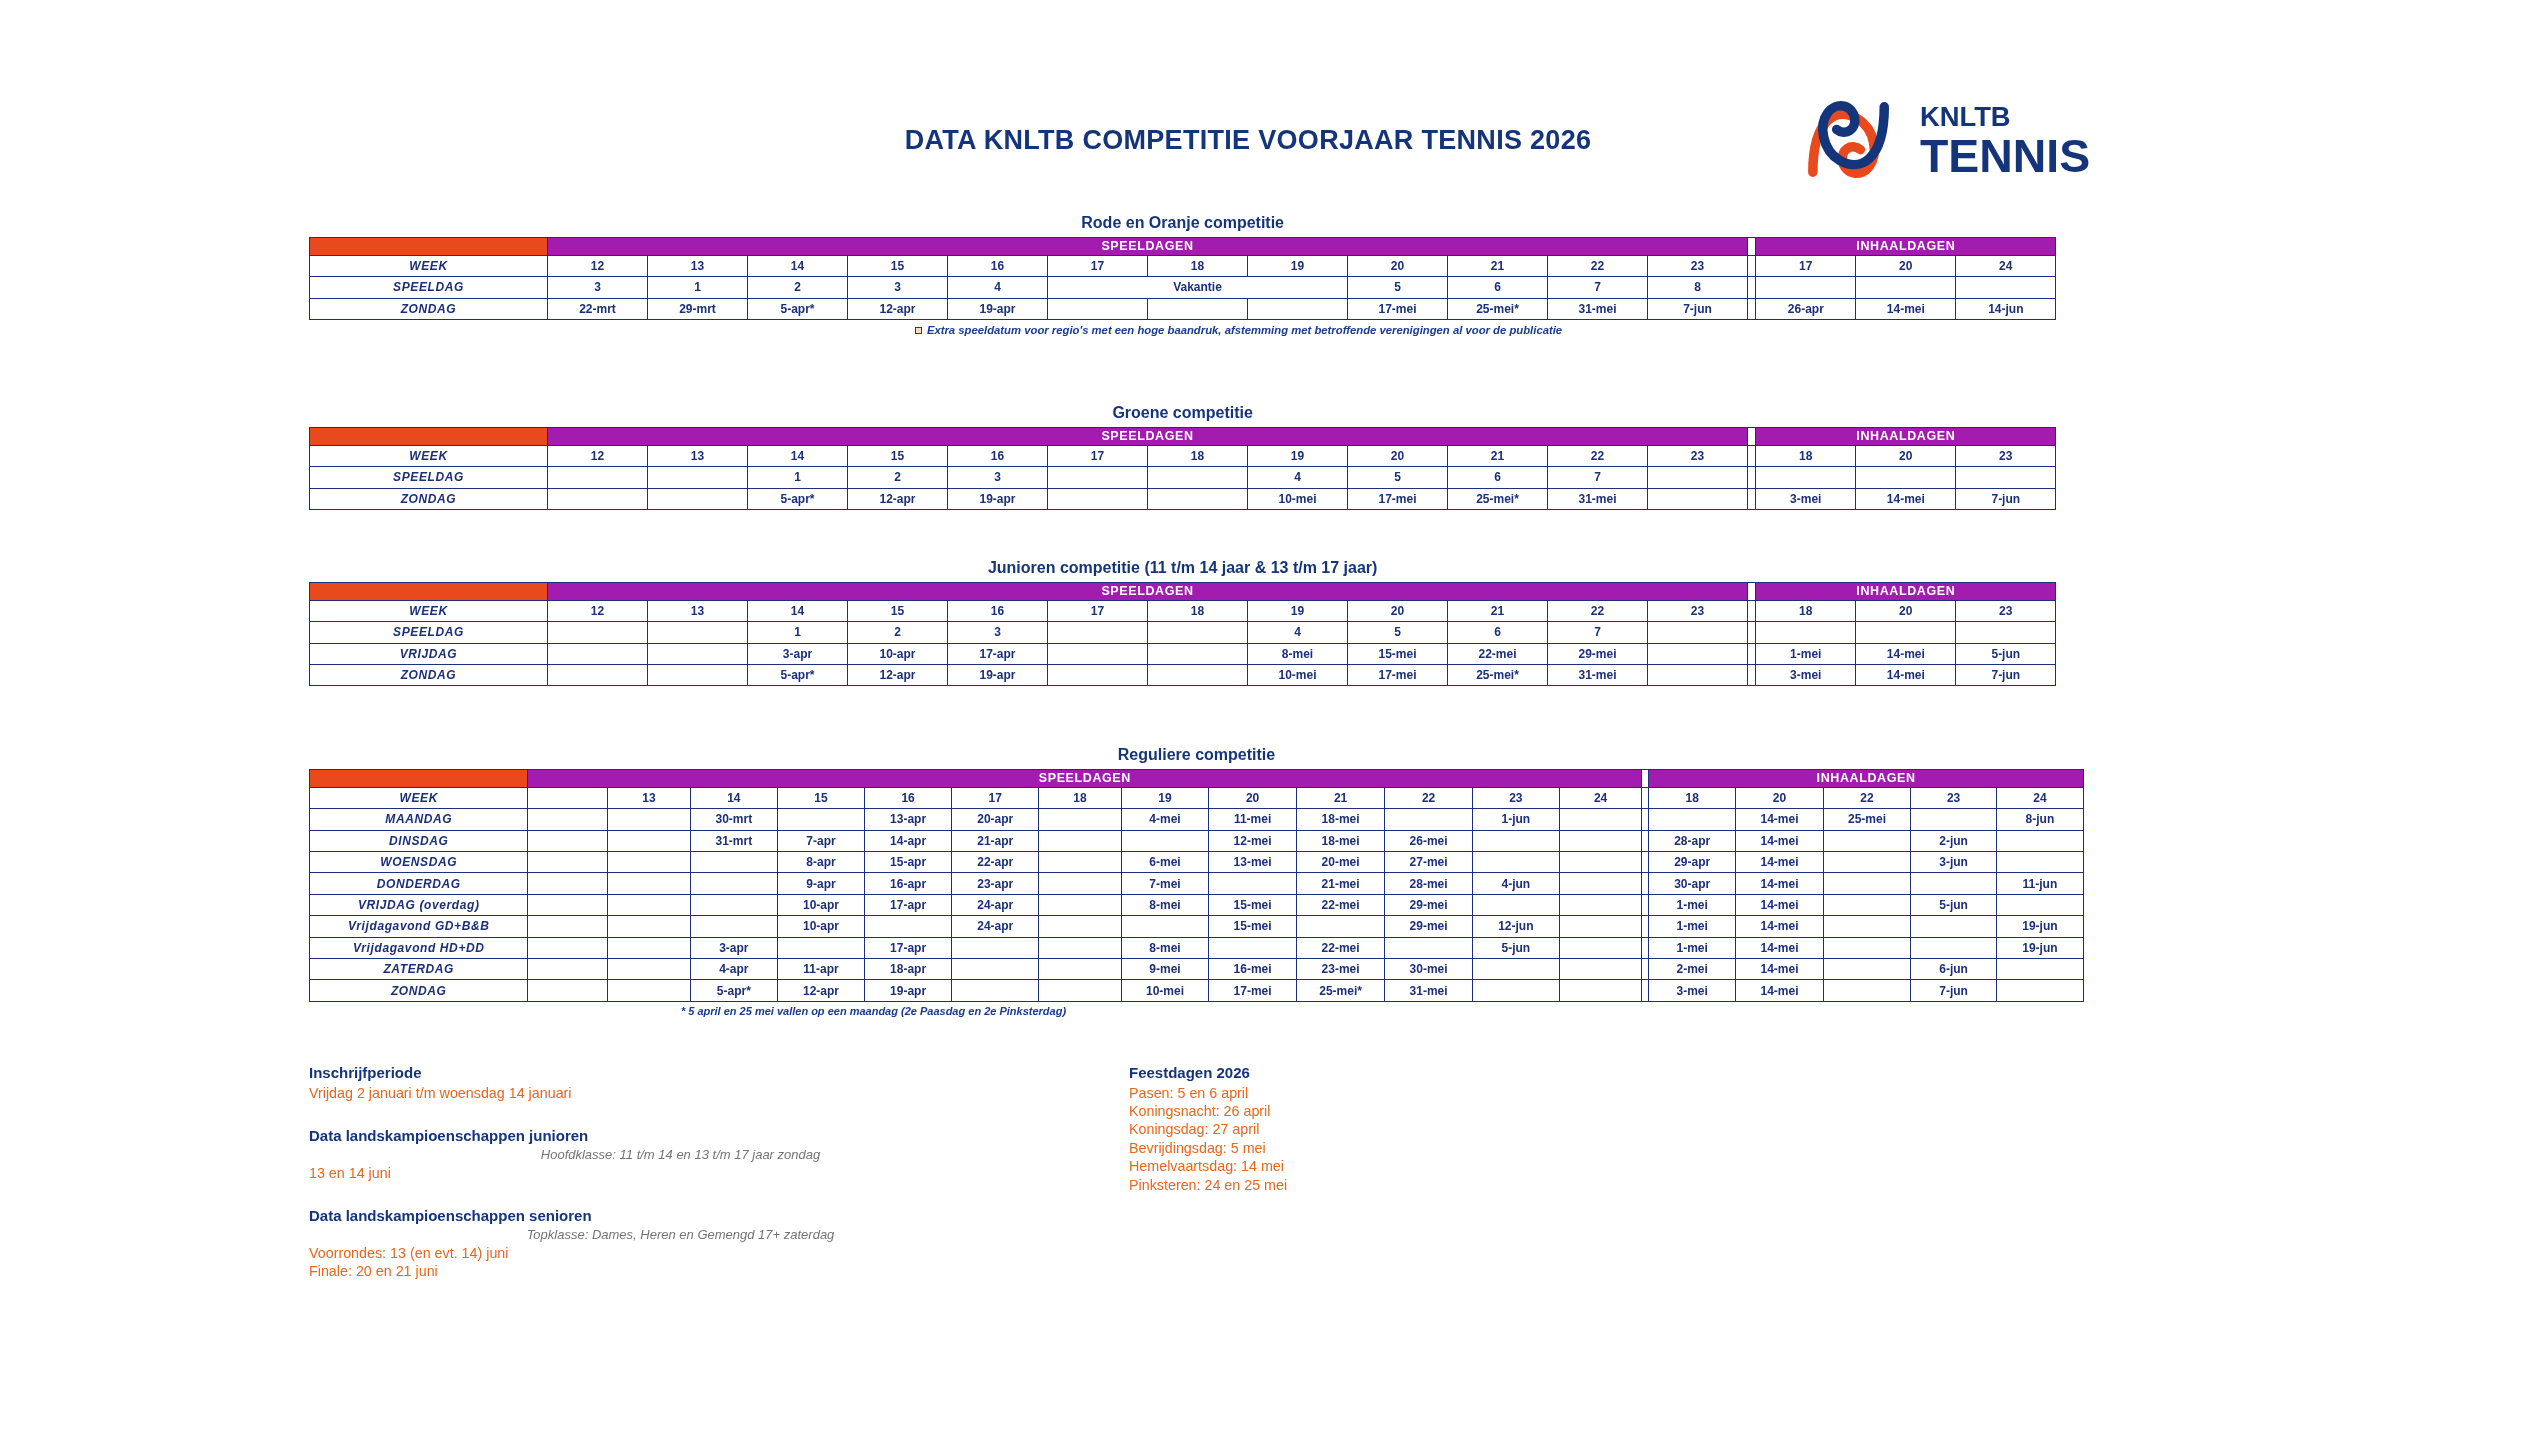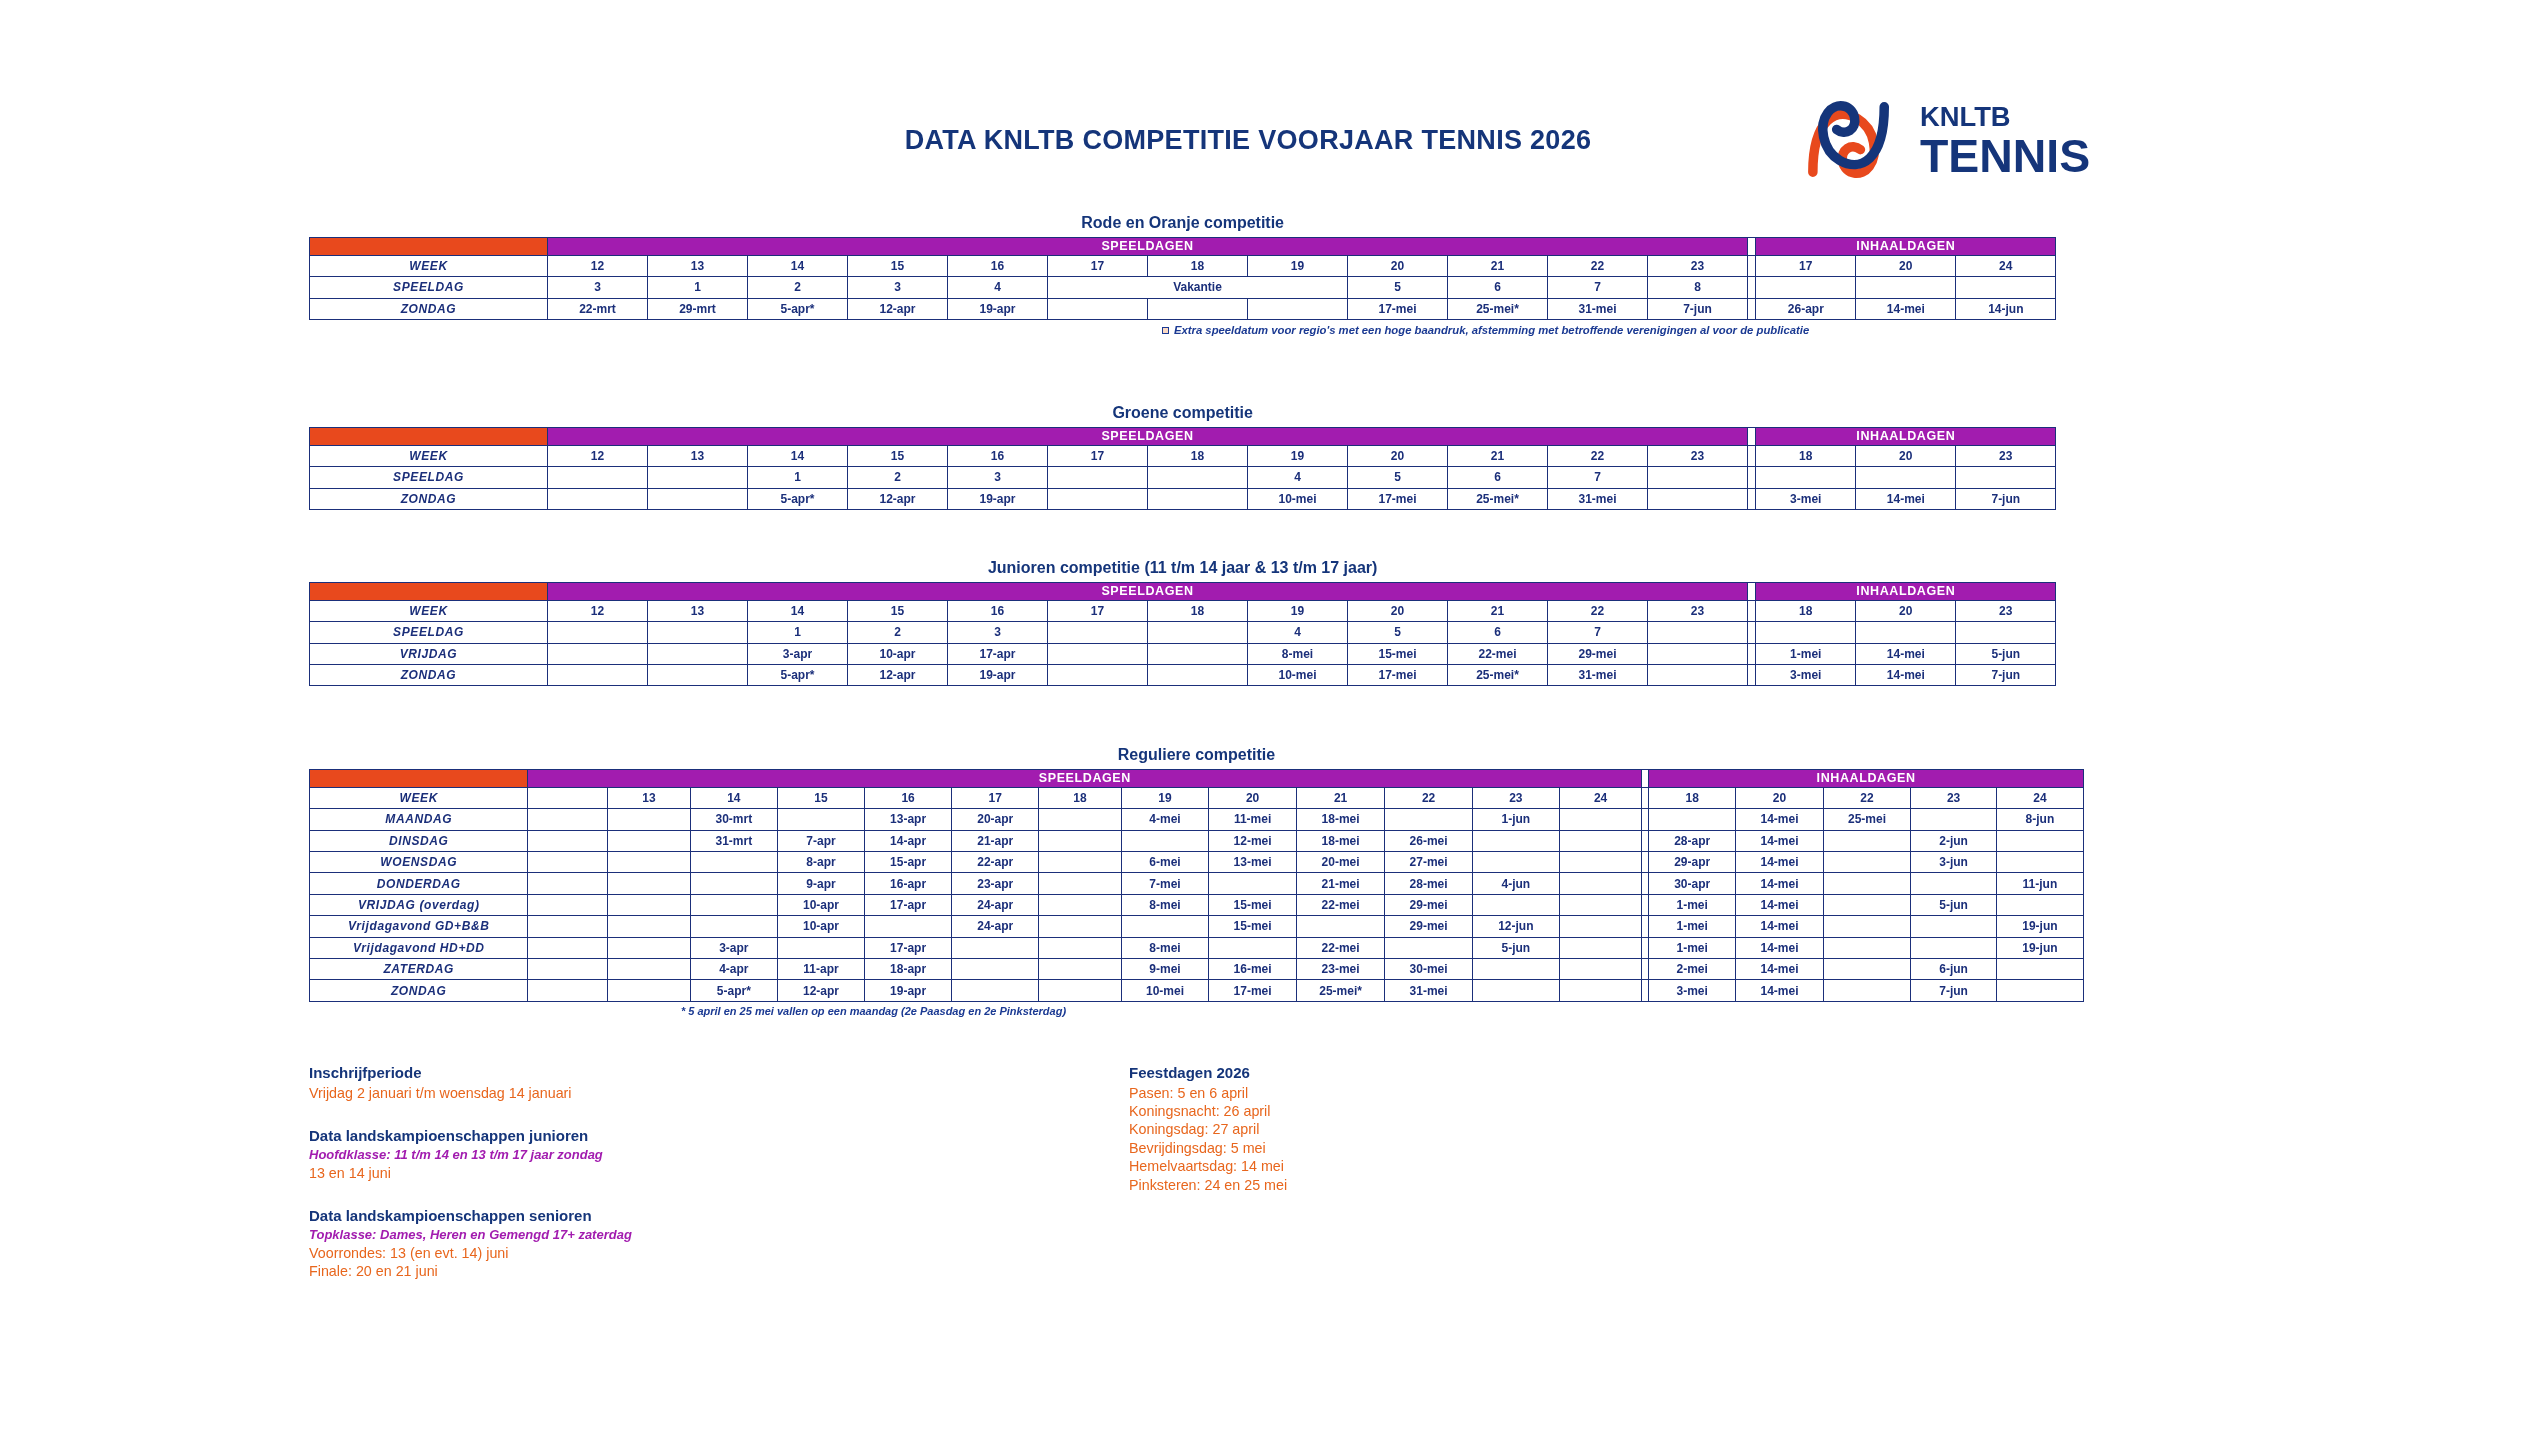--- a/index.html
+++ b/index.html
@@ -101,21 +101,20 @@
     background: #fbd9c2;
     color: #1b3a93;
   }
 
   .footnote {
     font-size: 11.3px;
     color: #1b3a93;
     font-style: italic;
     font-weight: bold;
     margin-top: 3.6px;
-    text-align: center;
   }
   .footnote .sq {
     display: inline-block;
     width: 7.1px; height: 7.1px;
     background: #fbd9c2;
     border: 0.6px solid #1b3a93;
     margin-right: 4.8px;
     vertical-align: middle;
   }
   .footnote-center {
@@ -133,23 +132,24 @@
 
   .note-head {
     font-size: 15px;
     font-weight: bold;
     color: #15357a;
     margin-bottom: 3.6px;
   }
   .note-sub {
     font-size: 13px;
     font-style: italic;
-    font-weight: bold;
-    color: #a21caf;
+    font-weight: normal;
+    color: #737373;
     margin-bottom: 2.4px;
+    text-align: center;
   }
   .note-line {
     font-size: 14.3px;
     color: #e8661d;
     margin-bottom: 2.4px;
   }
   .note-block { margin-bottom: 26px; }
 </style>
 </head>
 <body>

